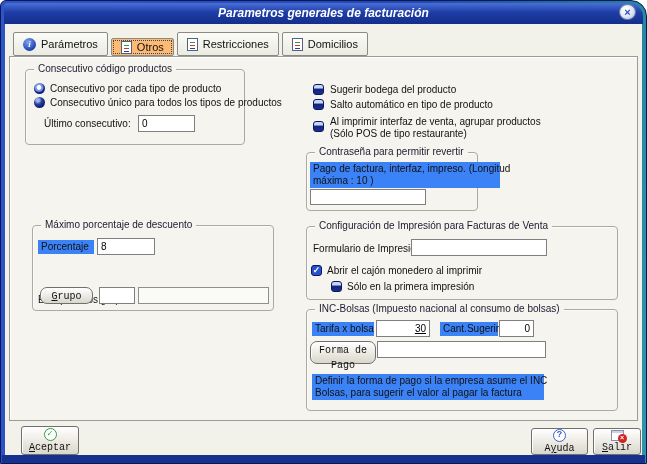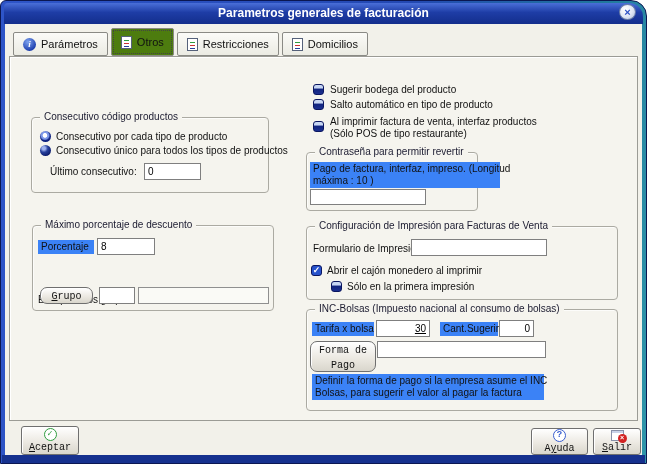--- a/index.html
+++ b/index.html
@@ -11,38 +11,38 @@
     background:linear-gradient(95deg,#2e55c8 0%,#2348b2 60%,#20789c 88%,#2f96aa 100%);
     overflow:hidden;
   }
   .titlebar{
     position:absolute;left:3px;top:2px;right:3px;height:21px;
     border-radius:4px 14px 0 0;
     background:linear-gradient(180deg,#4a6fd8 0%,#1e3da6 45%,#132e8c 100%);
   }
   .title{
     position:absolute;left:0;right:0;top:0;height:21px;line-height:21px;
-    text-align:center;color:#fff;font-weight:bold;font-size:12px;
+    text-align:center;color:#fff;font-weight:bold;font-size:12px;font-style:italic;
   }
   .closebtn{
     position:absolute;top:3px;right:10px;width:17px;height:16px;border-radius:50%;
     background:radial-gradient(circle at 35% 30%,#ffffff 0%,#dfe6f4 55%,#aebdd9 100%);
     border:1px solid #6d7fa8;color:#2b4fc4;font-weight:bold;font-size:11px;
     line-height:14px;text-align:center;cursor:pointer;
   }
   .content{position:absolute;left:4px;top:23px;width:637px;height:433px;background:#f2f1ea;}
   .bottombar{position:absolute;left:1px;right:1px;bottom:0;height:8px;background:#16318e;}
 
   .tabbar{position:absolute;left:8px;top:4px;display:flex;align-items:flex-end;gap:3px;height:28px;}
   .tab{
     display:flex;align-items:center;gap:5px;padding:0 9px;height:24px;
     background:linear-gradient(#fbfbf8,#ebebe3);
     border:1px solid #8a8a85;border-radius:2px;font-size:11px;cursor:pointer;white-space:nowrap;
   }
-  .tab.active{height:28px;background:#4d7c0f;outline:1px dotted #444;outline-offset:-3px;}
+  .tab.active{height:18px;background:#fdba74;outline:1px dotted #444;outline-offset:-3px;}
 
   .page{
     position:absolute;left:4px;top:32px;width:629px;height:365px;
     background:#f5f4ee;border:1px solid #9b9b95;box-shadow:inset 1px 1px 0 #fff;
   }
   .grp{position:absolute;border:1px solid #abaaa2;border-radius:4px;
        box-shadow:inset 1px 1px 0 rgba(255,255,255,.7);}
   .legend{position:absolute;top:-7px;left:8px;background:#f5f4ee;padding:0 4px;
           font-size:10px;color:#1b1b30;white-space:nowrap;}
   .lbl{position:absolute;font-size:10px;color:#111;white-space:nowrap;line-height:12px;}
@@ -129,21 +129,21 @@
             <i class="l1"></i>
             <i class="l2"></i>
             <i class="l3"></i>
           </span>
         <span>Domicilios</span>
       </div>
     </div>
 
     <div class="page">
 
-      <div class="grp" style="left:21px;top:12px;width:238px;height:76px;margin-top:48px;">
+      <div class="grp" style="left:15px;top:12px;width:220px;height:76px;">
         <span class="legend">Consecutivo código productos</span>
         <span class="radio r1" style="left:8px;top:13px;"></span>
         <span class="lbl" style="left:24px;top:13px;">Consecutivo por cada tipo de producto</span>
         <span class="radio r2" style="left:8px;top:27px;"></span>
         <span class="lbl" style="left:24px;top:27px;">Consecutivo único para todos los tipos de productos</span>
         <span class="lbl" style="left:18px;top:48px;">Último consecutivo:</span>
         <input class="inp" style="left: 112px; top: 45px; width: 57px;" value="0">
       </div>
 
 
@@ -156,21 +156,21 @@
         <input class="inp" style="left: 66px; top: 61px; width: 36px;" value="">
         <input class="inp flat" style="left: 105px; top: 61px; width: 131px;" value="">
       </div>
 
       <span class="chk" style="left:303px;top:27px;"></span>
       <span class="lbl" style="left:320px;top:27px;">Sugerir bodega del producto</span>
       <span class="chk" style="left:303px;top:42px;"></span>
       <span class="lbl" style="left:320px;top:42px;">Salto automático en tipo de producto</span>
       <span class="chk" style="left:303px;top:64px;"></span>
       <span class="lbl lines" style="left:320px;top:59px;">
-        <div>Al imprimir factura de venta, interfaz productos</div>
+        <div>Al imprimir interfaz de venta, agrupar productos</div>
         <div>(Sólo POS de tipo restaurante)</div>
       </span>
 
       <div class="grp" style="left:296px;top:95px;width:172px;height:59px;">
         <span class="legend">Contraseña para permitir revertir</span>
         <span class="lbl hl lines" style="left:3px;top:9px;width:190px;">
           <div>Pago de factura, interfaz, impreso.  (Longitud</div>
           <div>máxima : 10 )</div>
         </span>
         <input class="inp" style="left: 3px; top: 36px; width: 116px; height: 16px;" value="">
@@ -185,21 +185,21 @@
         <span class="chk" style="left:24px;top:54px;"></span>
         <span class="lbl" style="left:40px;top:54px;">Sólo en la primera impresión</span>
       </div>
 
       <div class="grp" style="left:296px;top:252px;width:312px;height:102px;">
         <span class="legend">INC-Bolsas (Impuesto nacional al consumo de bolsas)</span>
         <span class="lbl hl" style="left:5px;top:12px;width:62px;">Tarifa x bolsa</span>
         <input class="inp right" style="left: 69px; top: 10px; width: 54px; text-decoration: underline;" value="30">
         <span class="lbl hl" style="left:133px;top:12px;width:58px;">Cant.Sugerir</span>
         <input class="inp right" style="left: 192px; top: 10px; width: 35px;" value="0">
-        <button class="btn3 pill" style="left:3px;top:31px;width:66px;height:31px;"><span>Forma de Pago</span></button>
+        <button class="btn3 pill" style="left:3px;top:31px;width:66px;height:23px;"><span>Forma de Pago</span></button>
         <input class="inp" style="left: 70px; top: 31px; width: 169px;" value="">
         <span class="lbl hl lines" style="left:5px;top:64px;width:232px;">
           <div>Definir la forma de pago si la empresa asume el INC</div>
           <div>Bolsas, para sugerir el valor al pagar la factura</div>
         </span>
       </div>
     </div>
 
     <button class="btn3 fbtn" style="left:16px;top:402px;width:58px;height:29px;">
       <span class="ic-ok">✓</span>

